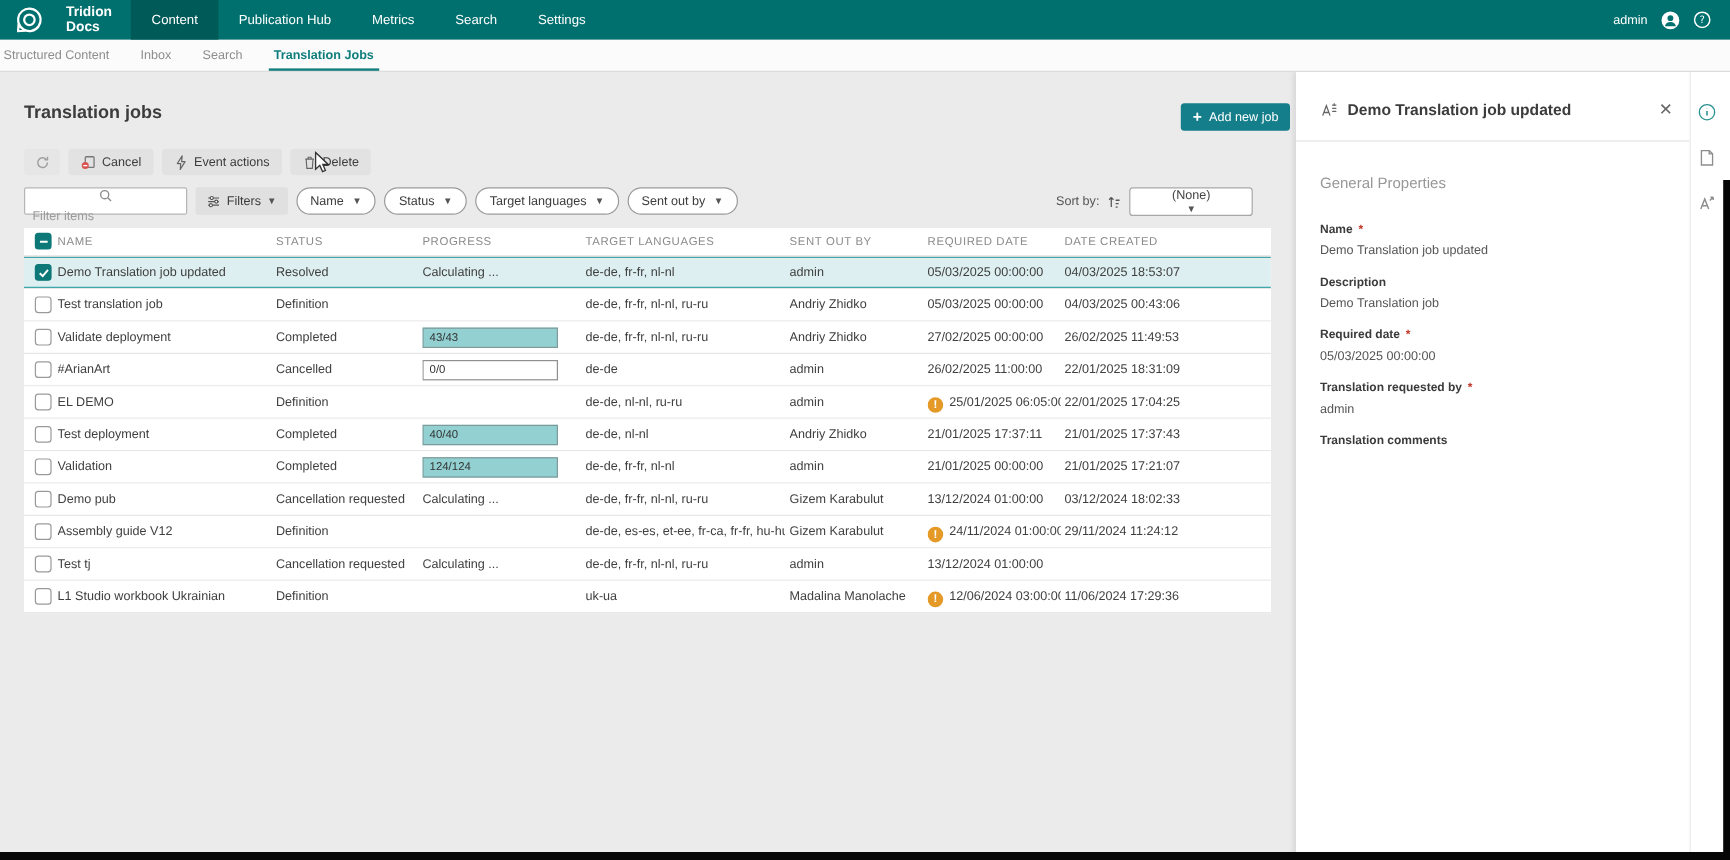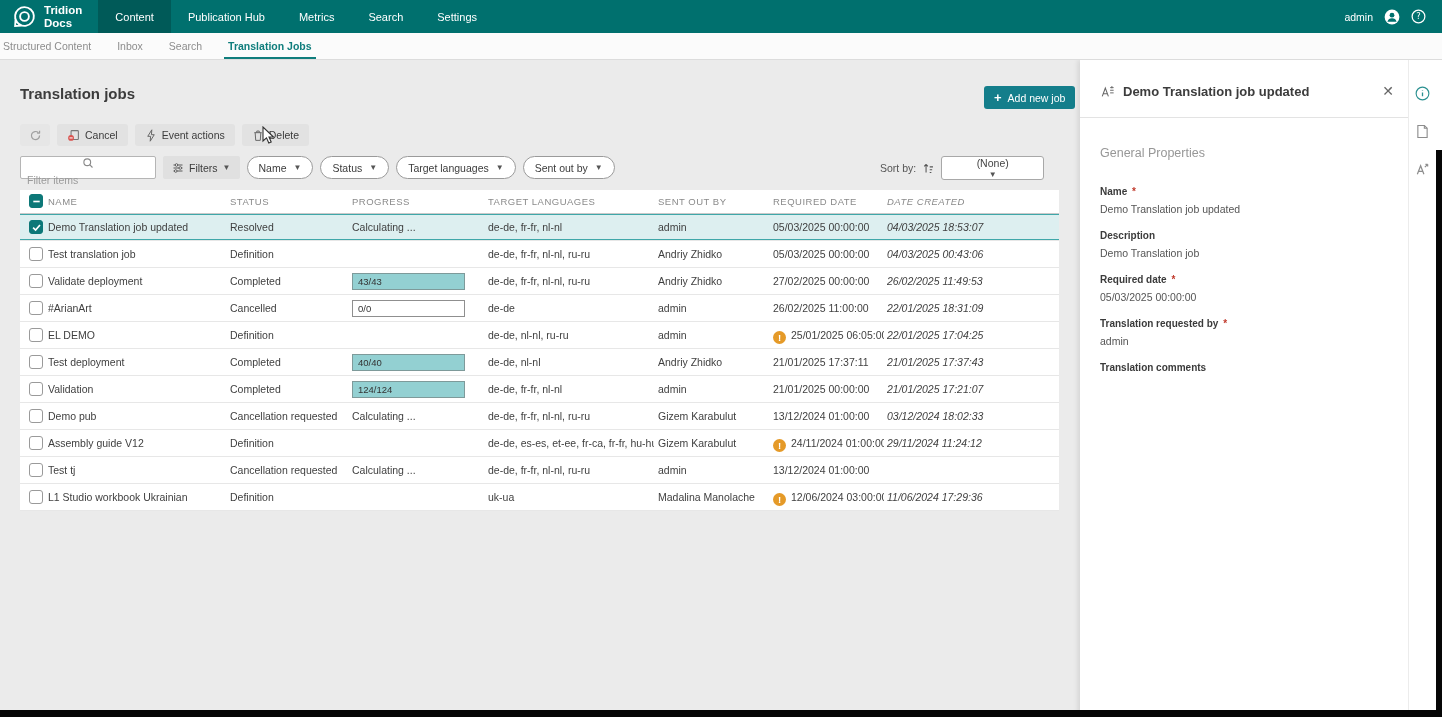--- a/index.html
+++ b/index.html
@@ -4,21 +4,21 @@
 <style>
   * { box-sizing: border-box; margin: 0; padding: 0; }
   html,body { width:1442px; height:717px; }
   body {
     font-family: "Liberation Sans", "DejaVu Sans", sans-serif;
     background:#ebebeb; position:relative; overflow:hidden; color:#3f3f3f;
   }
   
   .topnav { position:absolute; left:0; top:0; width:1442px; height:33px;
     background:#00706e; display:flex; align-items:stretch; color:#fff; z-index:5; }
-  .brand { display:flex; align-items:center; gap:7px; padding:0 16px 0 12px; }
+  .brand { display:flex; align-items:center; gap:18px; padding:0 16px 0 12px; }
   .brand-text { font-size:11.5px; font-weight:bold; line-height:1.1; }
   .nav-items { display:flex; align-items:stretch; }
   .nav-item { display:flex; align-items:center; padding:4px 17px; font-size:11px; cursor:default; }
   .nav-item.active { background:#005a58; }
   .nav-right { margin-left:auto; display:flex; align-items:center; gap:11px; padding-right:16px; }
   .nav-user { font-size:10.5px; }
   
   .subnav { position:absolute; left:0; top:33px; width:1442px; height:27px;
     background:#fbfbfb; border-bottom:1px solid #dcdcdc; display:flex; align-items:stretch;
     gap:26px; padding-left:3px; z-index:4; }
@@ -62,21 +62,21 @@
   .row { position:relative; height:27px; border-bottom:1px solid #e7e7e7; background:#fff; }
   .row.selected { background:#ddeff0; box-shadow: inset 0 1px 0 #3fa7a9, inset 0 -1px 0 #3fa7a9; }
   .cell { position:absolute; top:0; height:27px; line-height:27px; font-size:10.5px; color:#3f3f3f;
     white-space:nowrap; overflow:hidden; text-overflow:clip; }
   .c1 { left:28px; width:178px; }
   .c2 { left:210px; width:118px; }
   .c3 { left:332px; width:132px; }
   .c4 { left:468px; width:166px; }
   .c5 { left:638px; width:112px; }
   .c6 { left:753px; width:111px; }
-  .c7 { left:867px; width:165px;font-style:italic; }
+  .c7 { left:867px; width:165px; }
   .cb { position:absolute; left:9px; top:6px; width:14px; height:14px; border:1.5px solid #9a9a9a;
     border-radius:3px; background:#fff; cursor:pointer; }
   .cb.checked, .cb.indet { background:#0d7878; border-color:#0d7878; }
   .cb svg { position:absolute; left:1px; top:1px; }
   .thead .cb { top:4px; }
   .pbar { position:relative; width:113px; height:17px; margin-top:5px; border:1px solid #8f8f8f;
     background:#fff; }
   .pbar.full { background:#93d0d2; border-color:#7e9a9a; }
   .pbar span { position:absolute; left:5px; top:0; font-size:9.5px; line-height:16px; color:#333; }
   .warn { display:inline-block; width:13px; height:13px; border-radius:50%; background:#e59a28;

